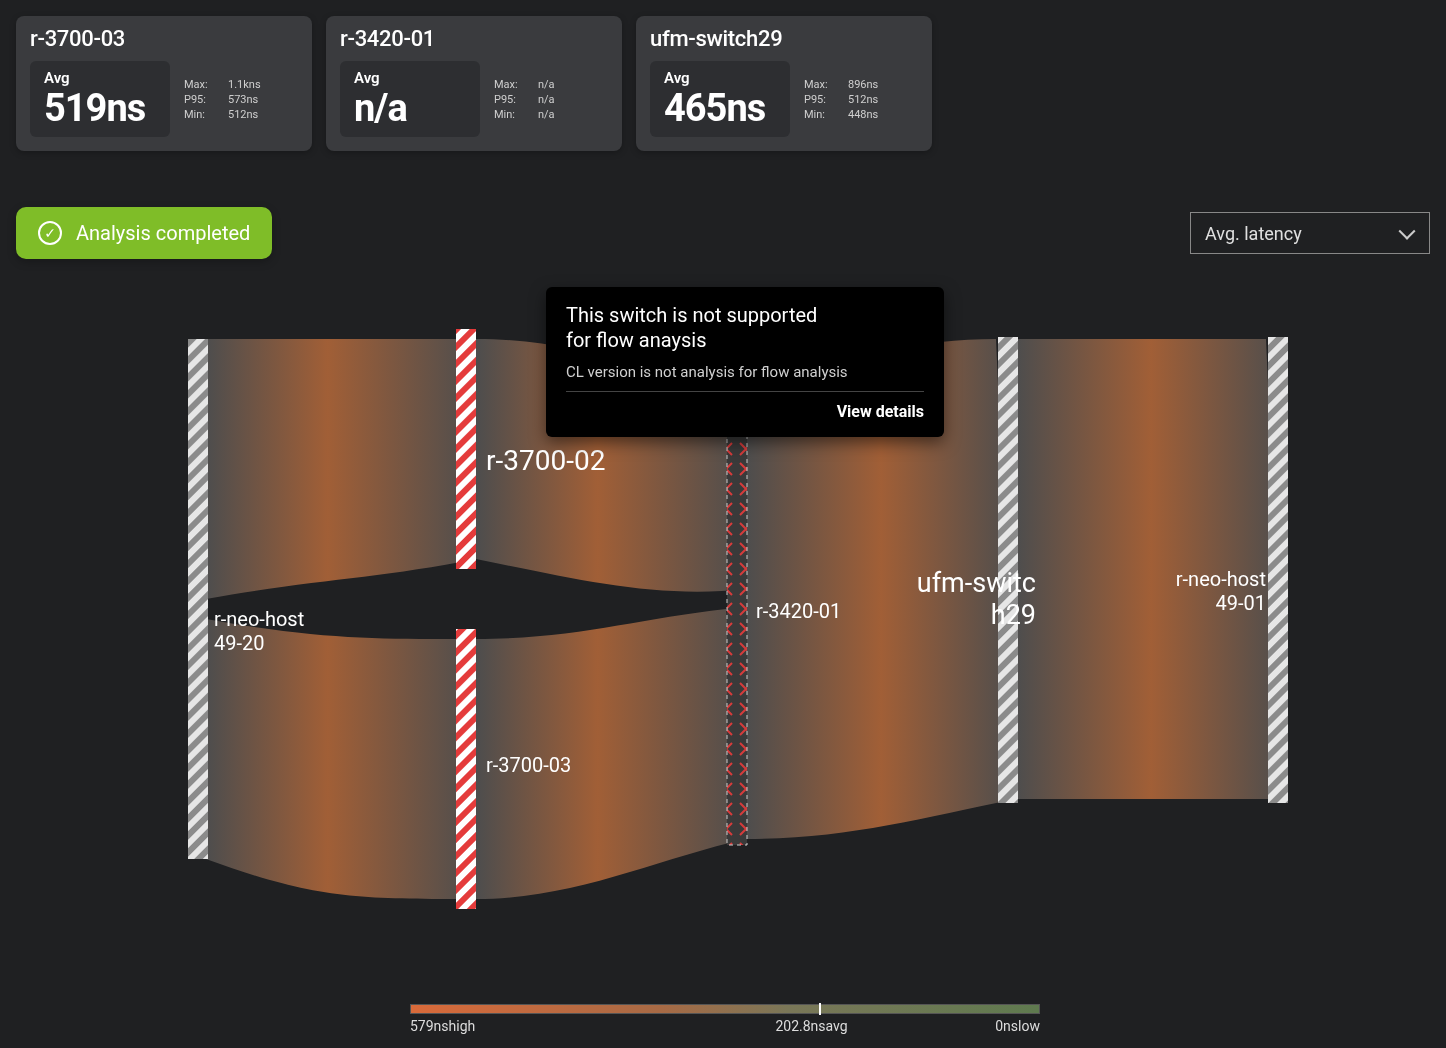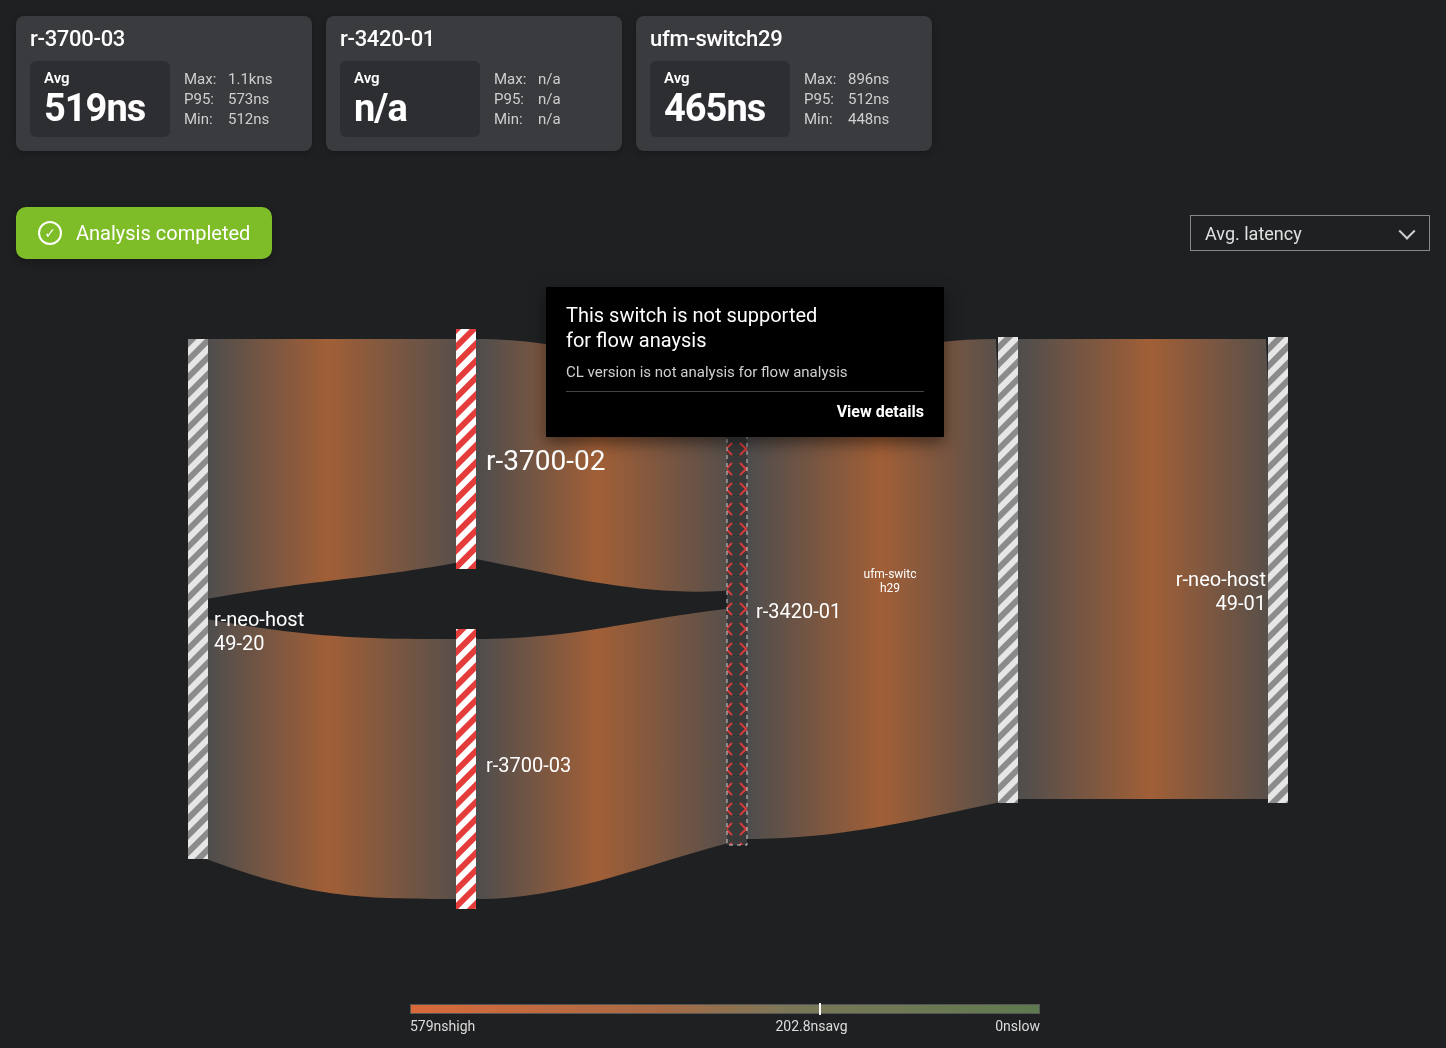--- a/index.html
+++ b/index.html
@@ -23,21 +23,21 @@
   .card-title { font-size: 22px; font-weight: 500; color: #fff; margin-bottom: 10px; letter-spacing: -.3px; }
   .card-body { display: flex; align-items: stretch; gap: 14px; }
   .avg-box {
     background: #2d2e31;
     border-radius: 6px;
     padding: 8px 14px 10px 14px;
     min-width: 140px;
   }
   .avg-label { font-size: 15px; font-weight: 600; color: #fff; }
   .avg-value { font-size: 38px; font-weight: 700; color: #fff; line-height: 1; margin-top: 2px; letter-spacing: -1px; }
-  .stats { display: flex; flex-direction: column; justify-content: center; gap: 2px; font-size: 15px; color: #cfcfcf; }
+  .stats { display: flex; flex-direction: column; justify-content: center; gap: 2px; font-size: 11px; color: #cfcfcf; }
   .stat-row { display: flex; gap: 4px; }
   .stat-key { min-width: 40px; }
   .status-row { display: flex; align-items: center; justify-content: space-between; margin-top: 56px; }
   .status-pill {
     background: #7fbd28;
     color: #fff;
     border-radius: 10px;
     padding: 14px 22px;
     display: flex;
     align-items: center;
@@ -52,21 +52,21 @@
     display: flex; align-items: center; justify-content: center;
   }
   .check-icon::after { content: "✓"; font-size: 14px; color: #fff; }
   .dropdown {
     border: 1px solid #888;
     background: transparent;
     color: #e0e0e0;
     padding: 8px 61px 8px 14px;
     font-size: 18px;
     width: 240px;
-    height: 36px;
+    height: 42px;
     position: relative;
     display: flex;
     align-items: center;
     cursor: pointer;
   }
   .dropdown .chevron {
     position: absolute; right: 12px; top: 50%; transform: translateY(-50%);
     width: 16px; height: 10px;
   }
   .dropdown .chevron::before {
@@ -81,21 +81,21 @@
     width: 100%;
     height: 640px;
   }
   .flow-svg { display: block; }
 
   .tooltip {
     position: absolute;
     left: 530px; top: -12px;
     width: 398px;
     background: #000;
-    border-radius: 1px;
+    border-radius: 6px;
     padding: 16px 20px;
     color: #fff;
     box-shadow: 0 6px 16px rgba(0,0,0,.5);
     z-index: 10;
   }
   .tooltip-title { font-size: 20px; line-height: 1.25; margin-bottom: 10px; }
   .tooltip-sub { font-size: 15px; color: #d0d0d0; padding-bottom: 10px; border-bottom: 1px solid #444; }
   .tooltip-link { text-align: right; margin-top: 10px; font-size: 16px; color: #fff; cursor: pointer; font-weight: bold; }
 
   .legend {
@@ -253,21 +253,21 @@
     <rect x="1252" y="38" width="20" height="466" fill="url(#stripeGray)"></rect>
   </svg>
 
   <div style="position:absolute;left:198px;top:308px;font-size:20px;color:#fff;">
     <div>r-neo-host</div>
       <div>49-20</div>
   </div>
   <div style="position:absolute;left:470px;top:145px;font-size:28px;color:#fff;">r-3700-02</div>
   <div style="position:absolute;left:470px;top:454px;font-size:20px;color:#fff;">r-3700-03</div>
   <div style="position:absolute;left:740px;top:300px;font-size:20px;color:#fff;">r-3420-01</div>
-  <div style="position:absolute;left:814px;top:268px;font-size:12px;color:#fff;text-align:center;width:120px;">
+  <div style="position:absolute;left:900px;top:268px;font-size:27px;color:#fff;text-align:right;width:120px;">
     <div>ufm-switc</div>
       <div>h29</div>
   </div>
   <div style="position:absolute;left:1130px;top:268px;font-size:20px;color:#fff;text-align:right;width:120px;">
     <div>r-neo-host</div>
       <div>49-01</div>
   </div>
 
   <div class="tooltip">
     <div class="tooltip-title">

